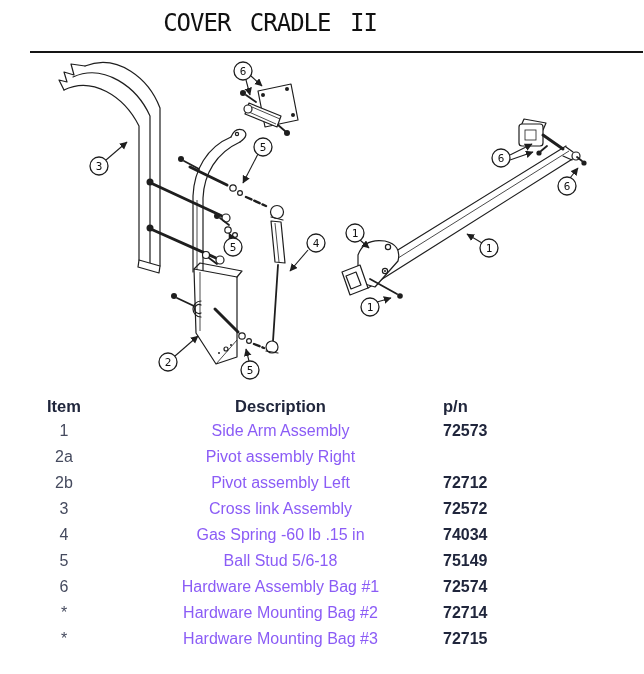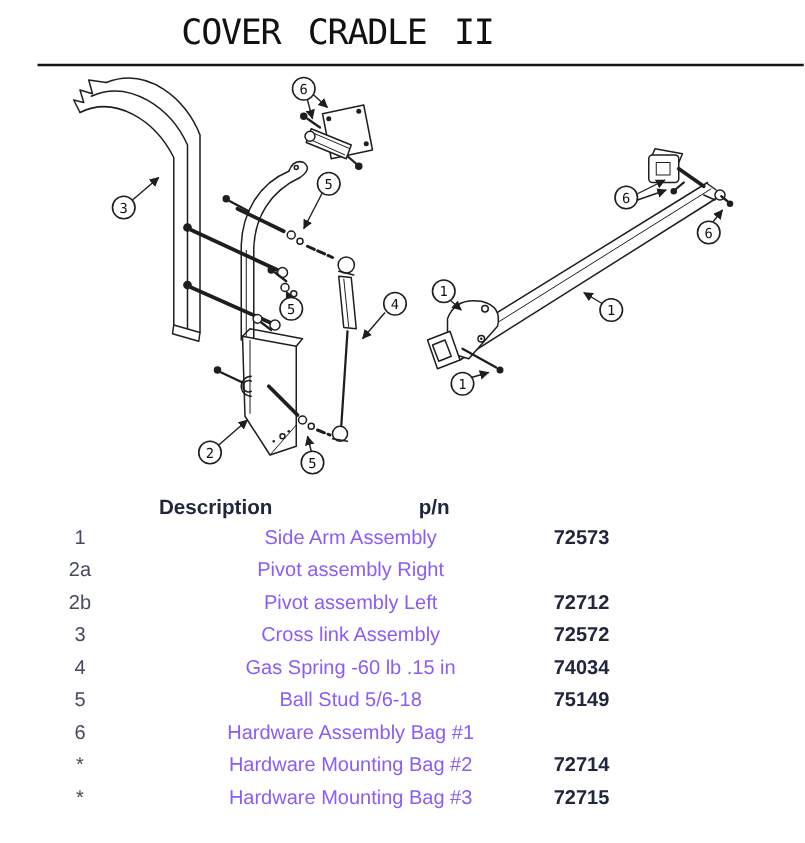--- a/index.html
+++ b/index.html
@@ -1,19 +1,19 @@
 <!DOCTYPE html>
 <html><head>
 <meta charset="utf-8">
 <style>
   html,body{margin:0;padding:0;background:#ffffff;}
   .page{position:relative;width:644px;height:674px;background:#ffffff;overflow:hidden;
         font-family:"Liberation Sans",sans-serif;}
   .title{position:absolute;top:9px;left:0;width:540px;text-align:center;
-         font-family:"DejaVu Sans Mono",monospace;font-size:28px;font-weight:normal;
+         font-family:"DejaVu Sans Mono",monospace;font-size:24px;font-weight:normal;
          letter-spacing:-1px;word-spacing:6px;color:#111;margin:0;}
   .title-rule{position:absolute;top:51px;left:30px;width:613px;height:0;
               border-top:2px solid #151515;}
   .diagram{position:absolute;top:0;left:0;}
   .diagram .ln{stroke:#1e1e1e;stroke-width:1.2;fill:none;stroke-linecap:round;stroke-linejoin:round;}
   .diagram .fw{stroke:#1e1e1e;stroke-width:1.2;fill:#ffffff;stroke-linejoin:round;}
   .diagram .fb{fill:#1e1e1e;stroke:none;}
   .diagram .bolt{stroke:#1e1e1e;stroke-width:3;fill:none;stroke-linecap:round;}
   .diagram .screw{stroke:#1e1e1e;stroke-width:1.8;fill:none;stroke-linecap:round;}
   .diagram .dash{stroke:#1e1e1e;stroke-width:2.4;fill:none;stroke-dasharray:6 3;stroke-linecap:round;}
@@ -219,20 +219,21 @@
     </g>
     <g>
       <line class="leader" x1="377" y1="302" x2="391" y2="298" marker-end="url(#arr)"></line>
       <circle class="co" cx="370" cy="307" r="9"></circle>
       <text x="370" y="311">1</text>
     </g>
   </svg>
 
   <div class="parts-table">
     <div class="t-row t-head">
+      <div class="c-item">Item</div>
       <div class="c-desc">Description</div>
       <div class="c-pn">p/n</div>
     </div>
     <div id="rows">
         <div class="t-row">
           <div class="c-item">1</div>
           <div class="c-desc">Side Arm Assembly</div>
           <div class="c-pn">72573</div>
         </div>
         <div class="t-row">
@@ -255,20 +256,21 @@
           <div class="c-pn">74034</div>
         </div>
         <div class="t-row">
           <div class="c-item">5</div>
           <div class="c-desc">Ball Stud 5/6-18</div>
           <div class="c-pn">75149</div>
         </div>
         <div class="t-row">
           <div class="c-item">6</div>
           <div class="c-desc">Hardware Assembly Bag #1</div>
+          <div class="c-pn">72574</div>
         </div>
         <div class="t-row">
           <div class="c-item">*</div>
           <div class="c-desc">Hardware Mounting Bag #2</div>
           <div class="c-pn">72714</div>
         </div>
         <div class="t-row">
           <div class="c-item">*</div>
           <div class="c-desc">Hardware Mounting Bag #3</div>
           <div class="c-pn">72715</div>

